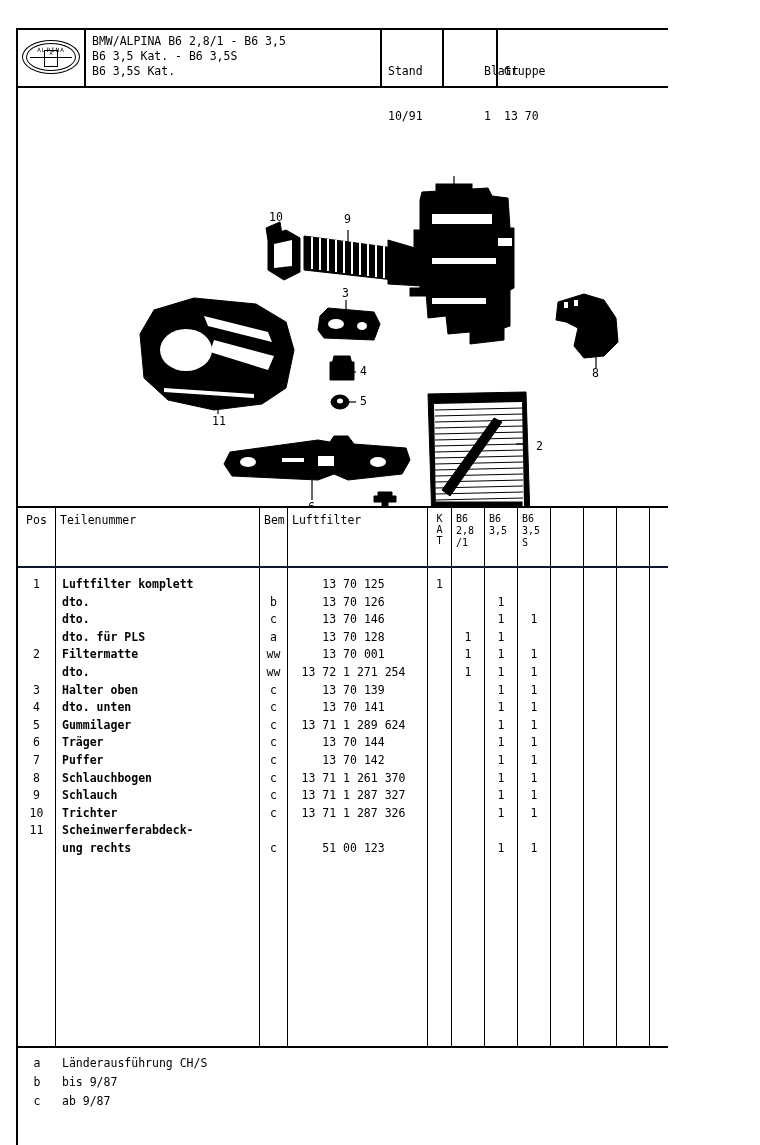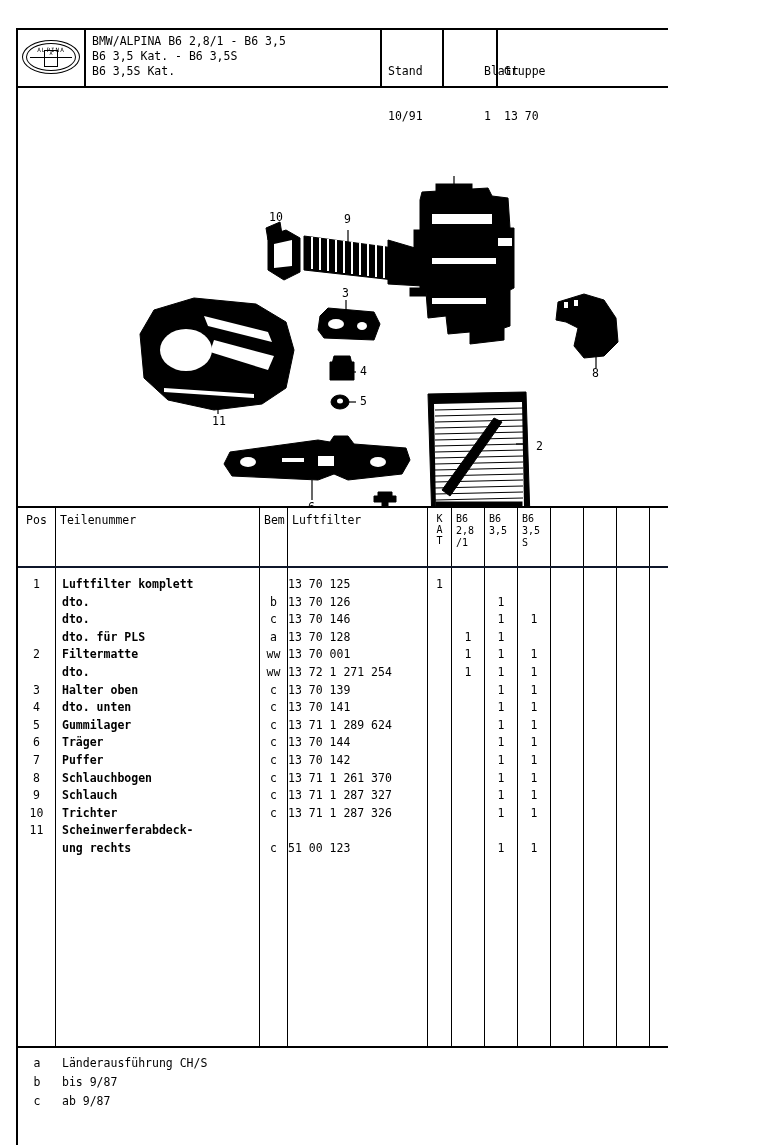--- a/index.html
+++ b/index.html
@@ -158,21 +158,21 @@
     line-height: 17.6px;
     padding-top: 8px;
     white-space: pre;
     overflow: hidden;
   }
   .bcol:last-child { border-right: none; }
   .bcol .row { height: 17.6px; }
   .b-pos   { width: 38px; text-align: center; }
   .b-bez   { width: 204px; padding-left: 6px; font-weight: bold; }
   .b-bem   { width: 28px; text-align: center; }
-  .b-teil  { width: 140px; text-align: left; padding-right: 8px; }
+  .b-teil  { width: 140px; text-align: center; padding-right: 8px; }
   .b-kat   { width: 24px; text-align: center; }
   .b-v     { width: 33px; text-align: center; }
   .b-blank { width: 33px; }
 
   
   .footnotes {
     height: 98px;
     box-sizing: border-box;
     padding: 6px 0 0 0;
     position: relative;

